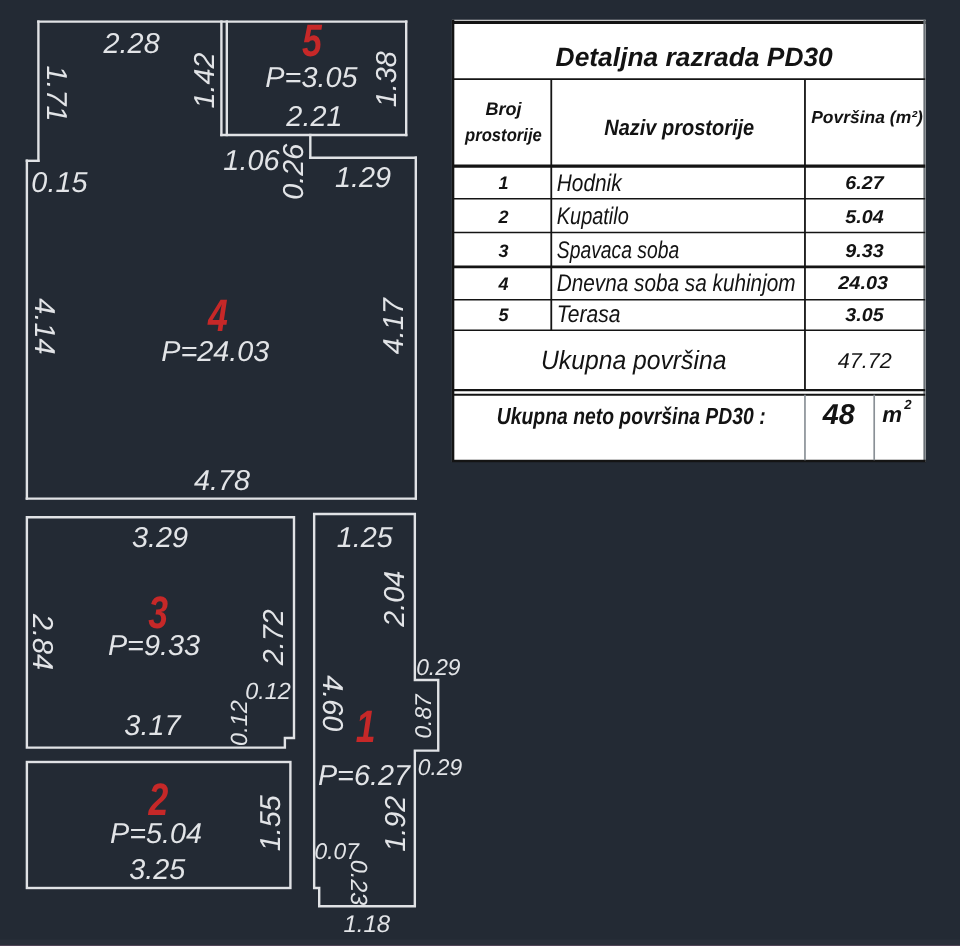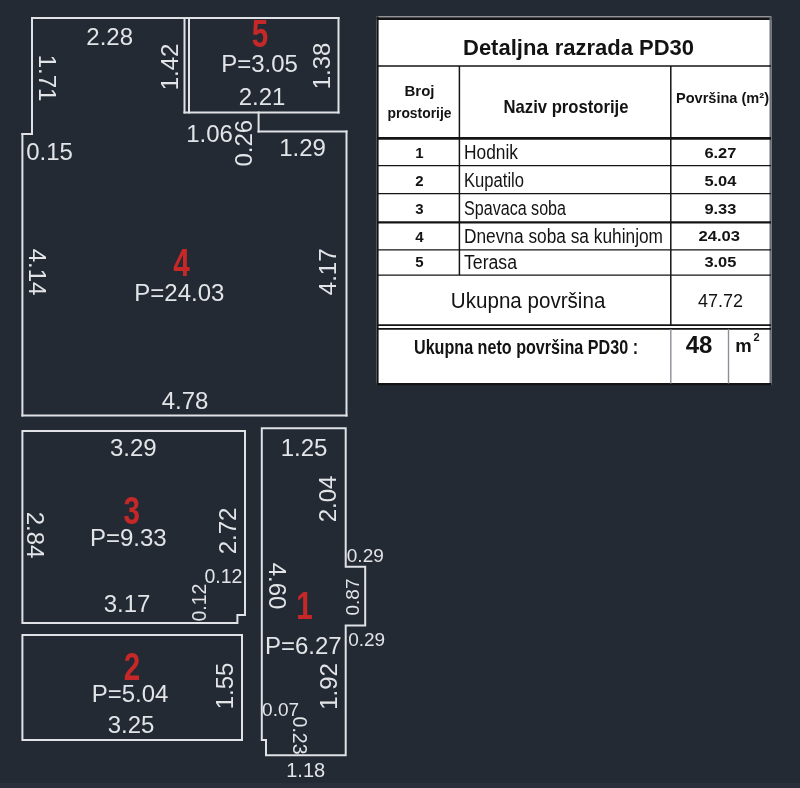--- a/index.html
+++ b/index.html
@@ -1,17 +1,17 @@
 <!DOCTYPE html>
 <html><head>
 <meta charset="utf-8">
 <style>
   html,body{margin:0;padding:0;background:#232A34;}
   #stage{position:relative;width:800px;height:788px;background:#f9a8d4;overflow:hidden;
-         font-family:"Liberation Sans", sans-serif;}
+         font-family:"Liberation Sans", sans-serif;font-style:italic;}
   svg text{font-family:"Liberation Sans", sans-serif;}
 </style>
 </head>
 <body>
 
 <div id="stage">
 <svg width="800" height="788" viewBox="0 0 800 788">
 
   <rect x="0" y="0" width="800" height="788" fill="#232A34"></rect>
 

